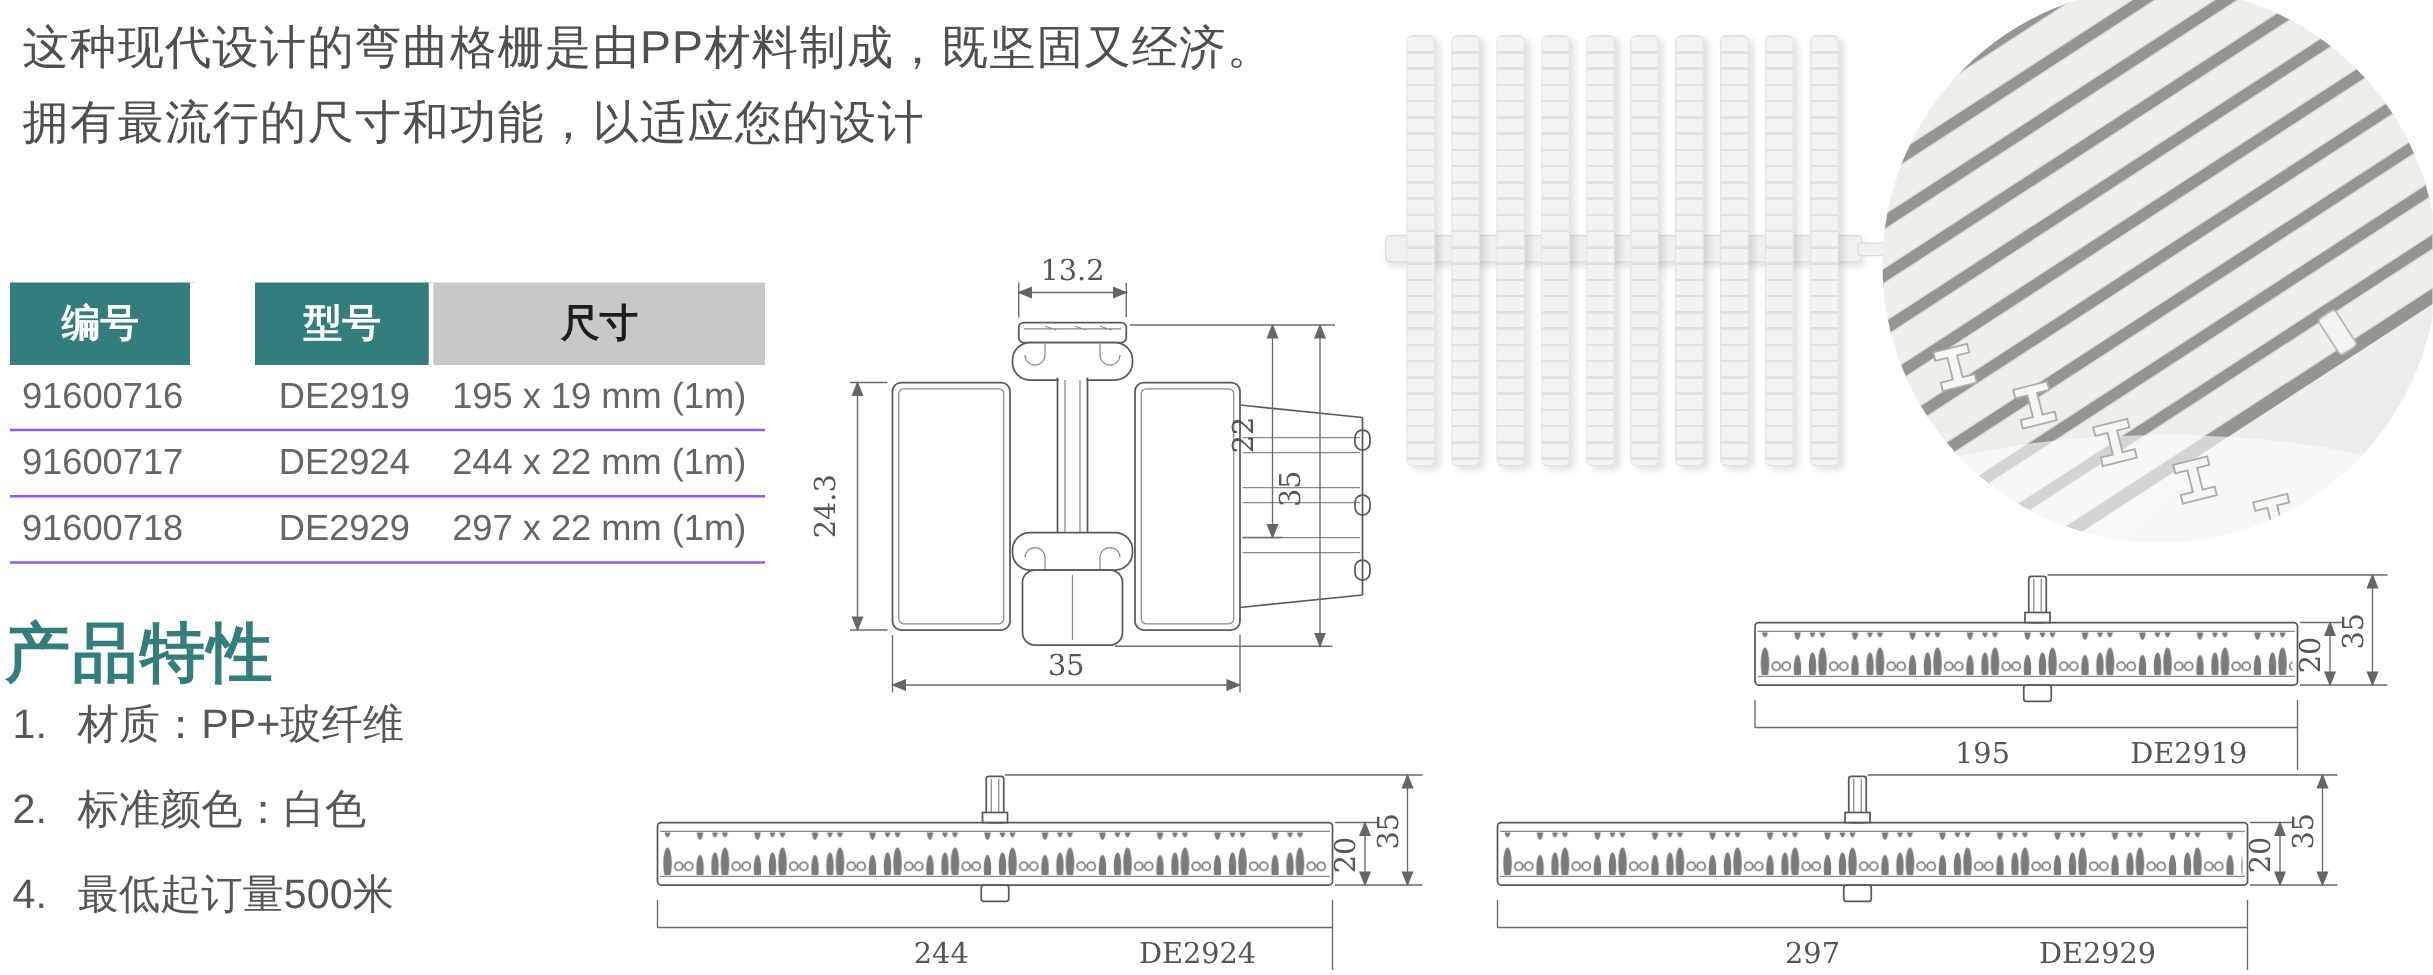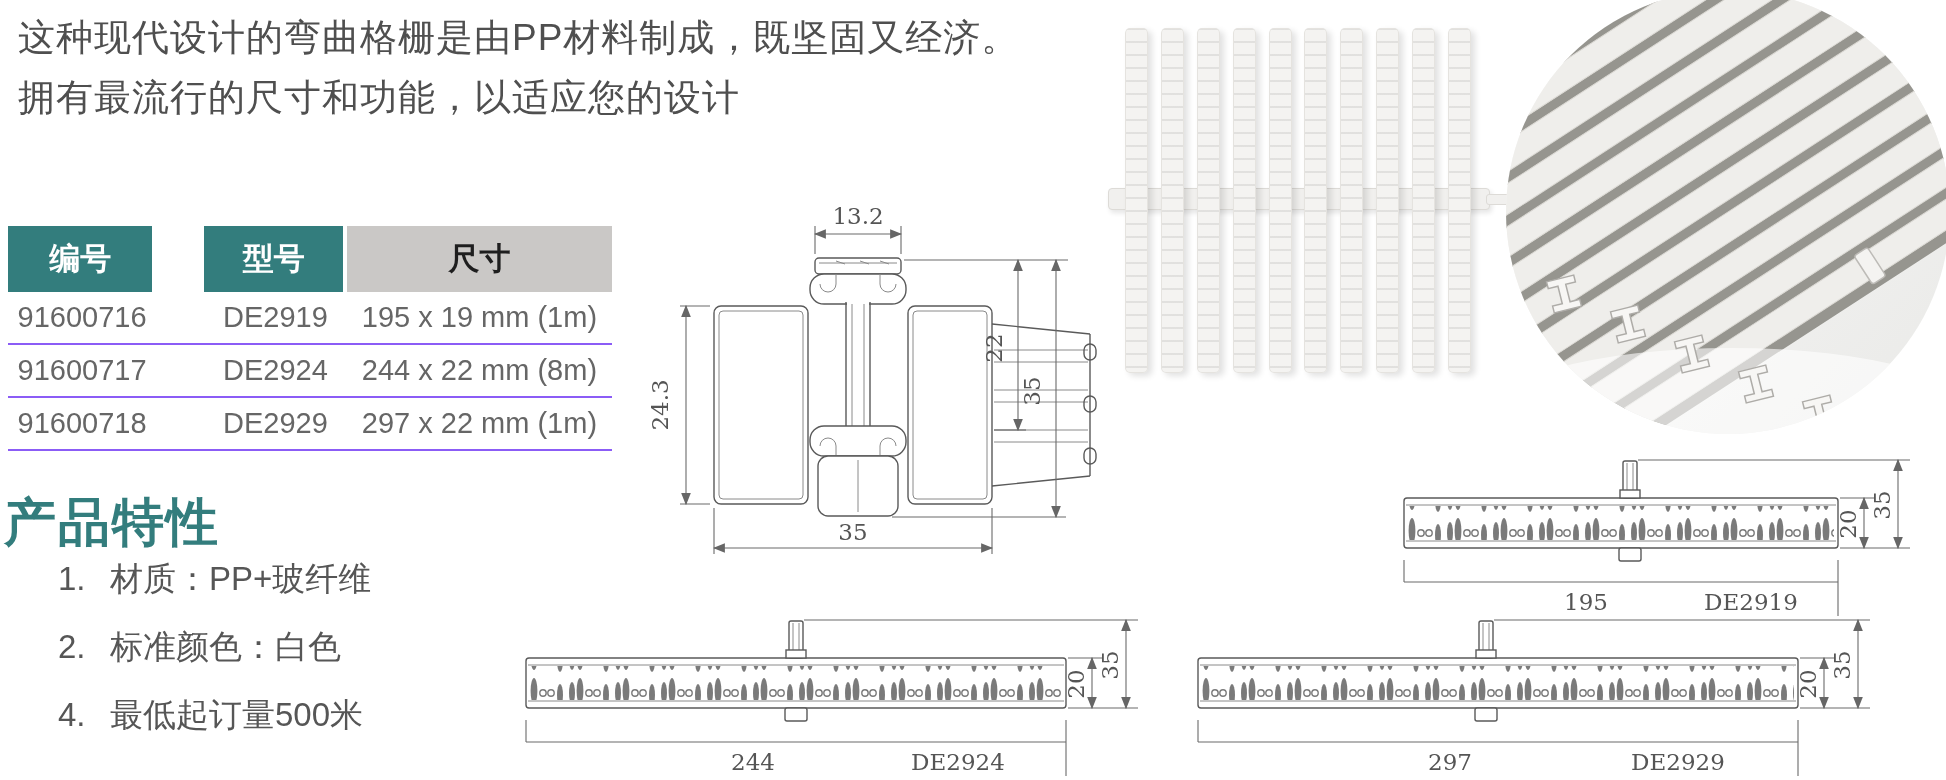--- a/index.html
+++ b/index.html
@@ -27,21 +27,21 @@
   .t-head .c1,.t-head .c2{background:var(--teal);color:#fff;border-right:4px solid #fff;}
   .t-head .c3{background:var(--hdr-gray);color:#1e1e1e;}
   .t-row{display:flex;height:53px;border-bottom:2px solid #8b5cf6;
          color:var(--tbl-txt);font-size:29px;}
   .t-row .cell{display:flex;align-items:center;justify-content:center;}
 
   
   .features-title{position:absolute;left:4px;top:488px;color:var(--teal);
                   font-size:52px;font-weight:900;letter-spacing:2px;}
   .features-list{position:absolute;left:10px;top:560px;list-style:none;}
-  .features-list li{font-size:33px;color:#565656;margin-bottom:30px;line-height:38px;margin-left:48px;}
+  .features-list li{font-size:33px;color:#565656;margin-bottom:30px;line-height:38px;}
   .features-list .num{display:inline-block;width:52px;}
 
   
   .xsec{position:absolute;left:622px;top:198px;}
   .profile{position:absolute;}
   #pd0{left:1398px;top:448px;} #pd1{left:520px;top:608px;} #pd2{left:1192px;top:608px;}
   svg text.dimlab{font-family:"DejaVu Serif",serif;font-size:23px;fill:#555;}
   .ol{stroke:#5a5a5a;stroke-width:1.4;fill:#fff;}
   .nl{stroke:#5a5a5a;stroke-width:1.4;fill:none;}
   .tl{stroke:#8a8a8a;stroke-width:1;fill:none;}
@@ -102,21 +102,21 @@
       <div class="cell c3">尺寸</div>
     </div>
     <div class="t-row">
       <div class="cell c1">91600716</div>
       <div class="cell c2">DE2919</div>
       <div class="cell c3">195 x 19 mm (1m)</div>
     </div>
     <div class="t-row">
       <div class="cell c1">91600717</div>
       <div class="cell c2">DE2924</div>
-      <div class="cell c3">244 x 22 mm (8m)</div>
+      <div class="cell c3">244 x 22 mm (1m)</div>
     </div>
     <div class="t-row">
       <div class="cell c1">91600718</div>
       <div class="cell c2">DE2929</div>
       <div class="cell c3">297 x 22 mm (1m)</div>
     </div>
   </div>
 
   <div class="features-title">产品特性</div>
   <ul class="features-list">

